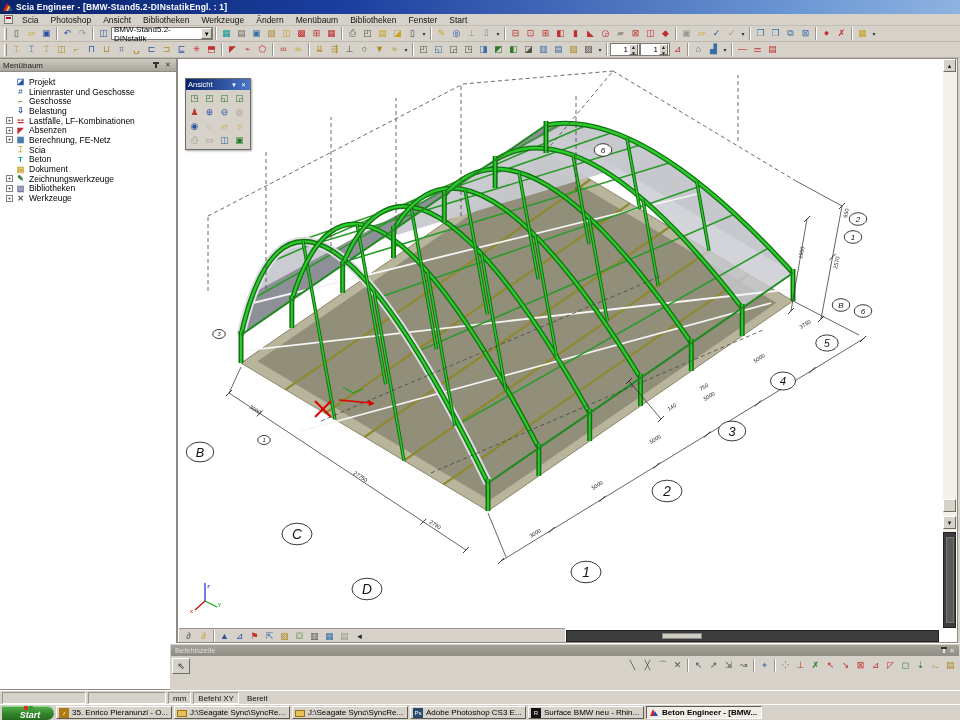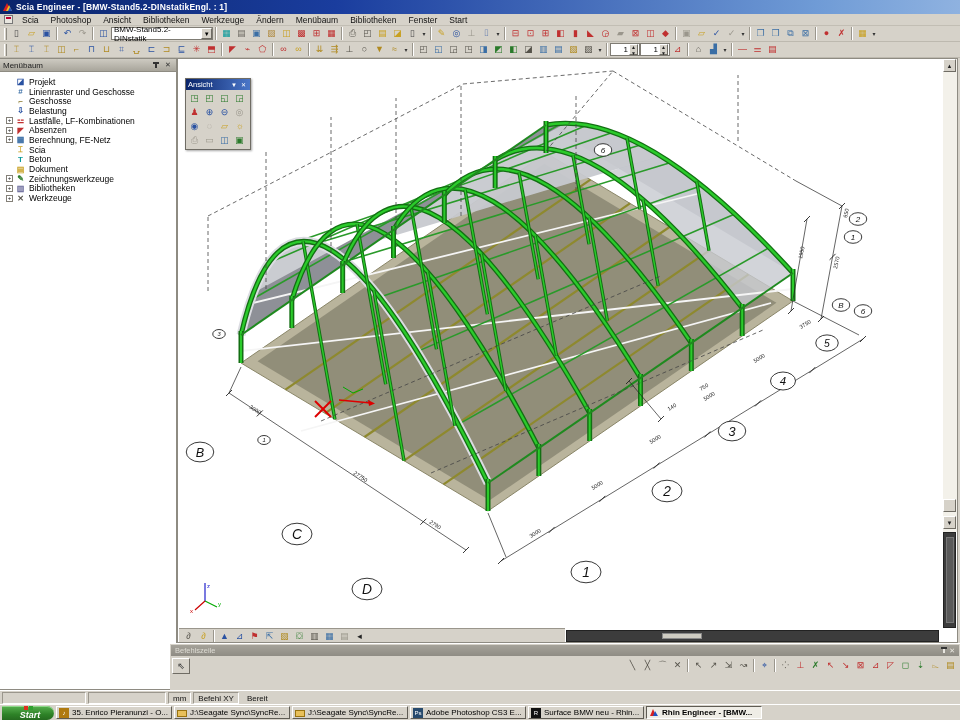--- a/index.html
+++ b/index.html
@@ -703,16 +703,16 @@
         <span class="tico16" style="color: rgb(255, 255, 255); background: rgb(17, 17, 17); font-size: 6px;">R</span>
         <span class="tlabel">Surface BMW neu - Rhin...</span>
       </span>
       <span class="task active">
         <span class="tico16">
           <svg width="9" height="9">
             <polygon points="0,8 3,1 6,8" fill="#d62020"></polygon>
             <polygon points="3,8 5,3 8,8" fill="#2050c0"></polygon>
           </svg>
         </span>
-        <span class="tlabel">Rhin Engineer - [BMW...</span>
+        <span class="tlabel">Beton Engineer - [BMW...</span>
       </span>
     </span>
 </div>
 
 </body></html>

